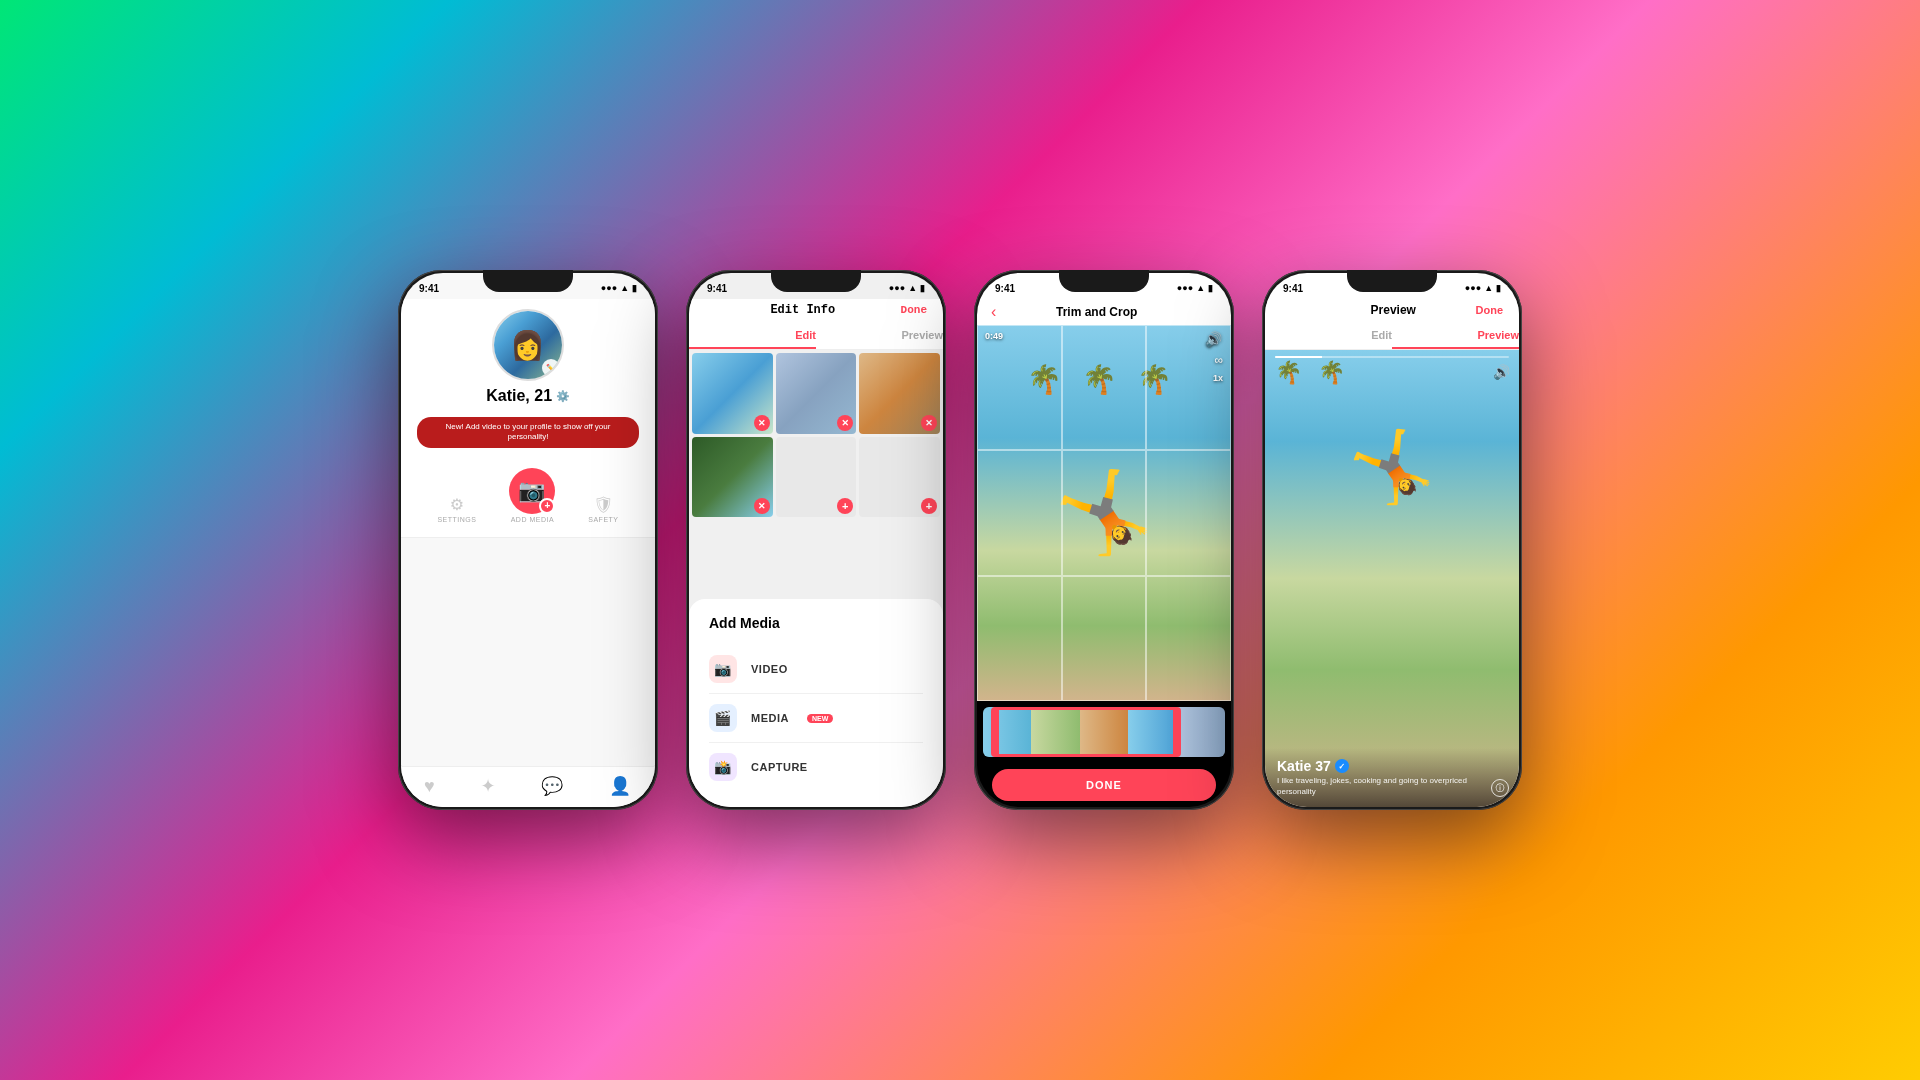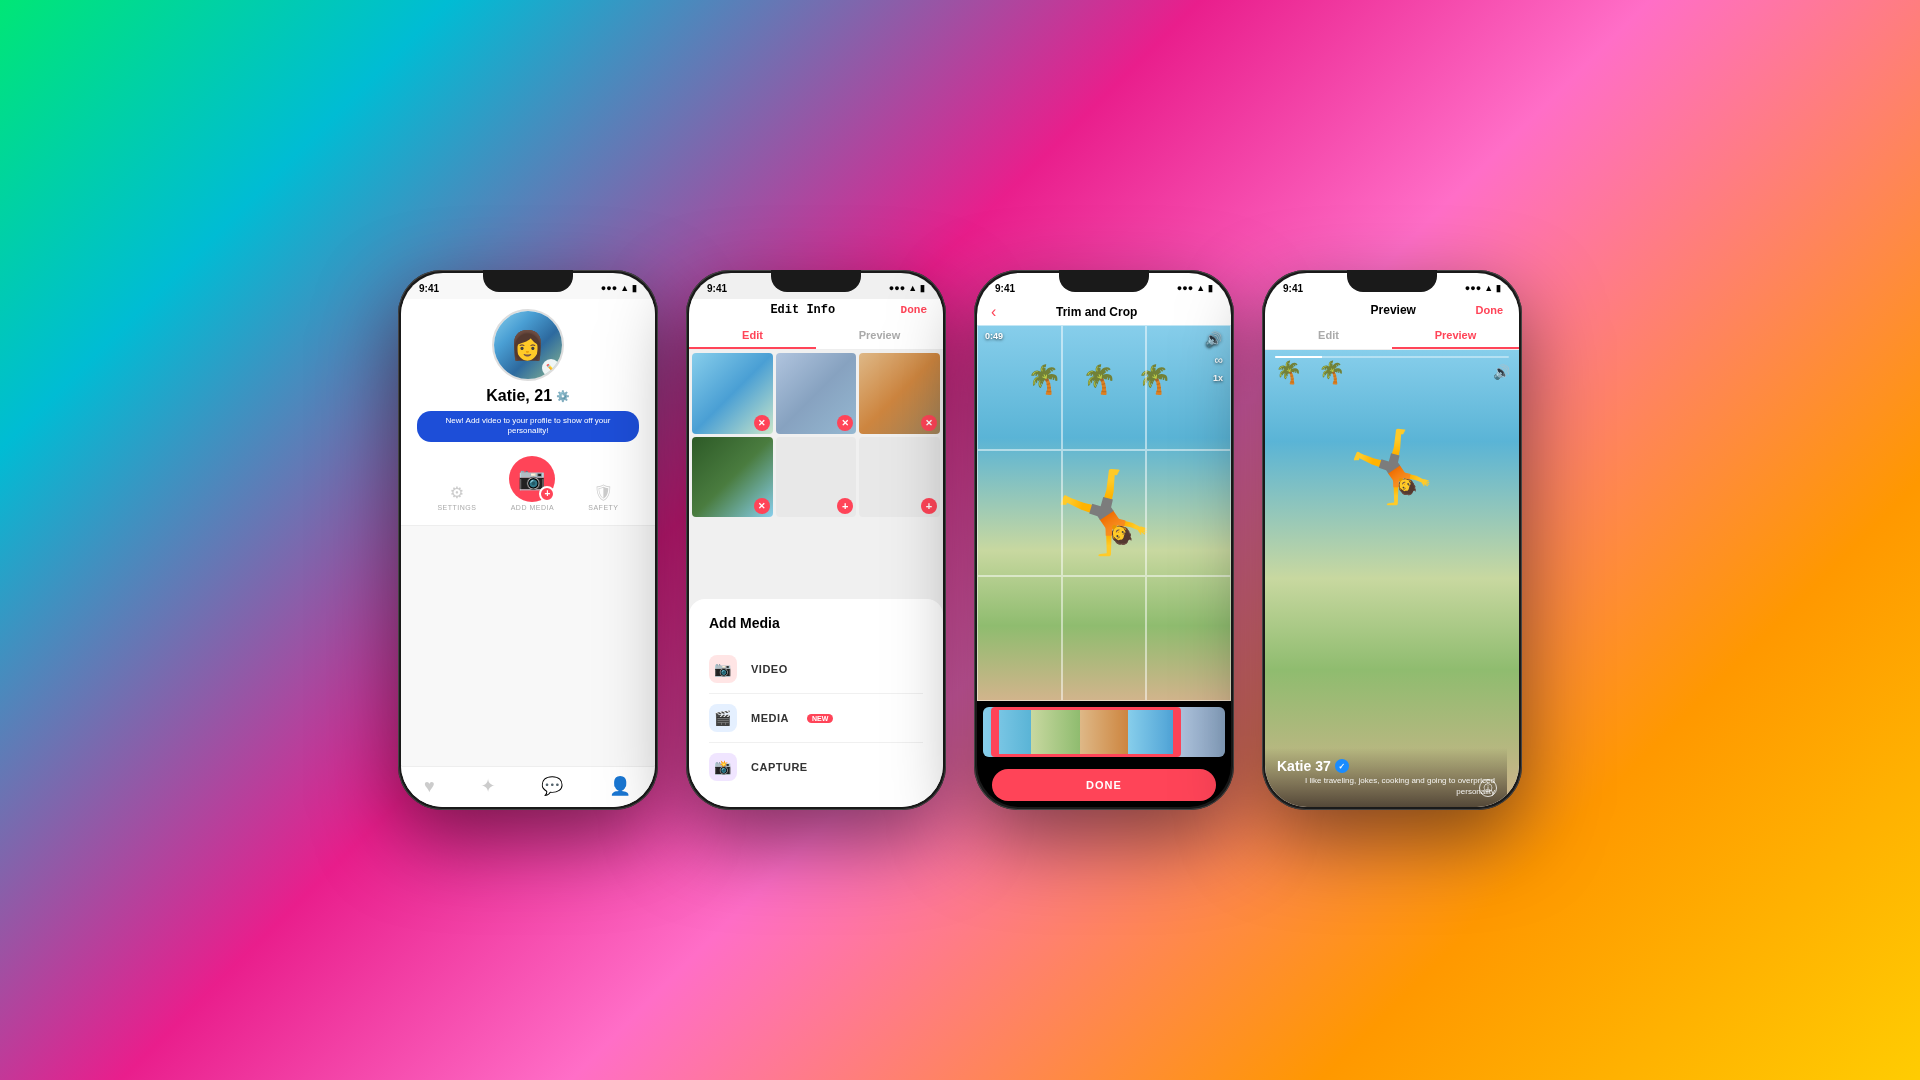--- a/index.html
+++ b/index.html
@@ -121,26 +121,26 @@
       font-weight: 700;
       margin-top: 6px;
       display: flex;
       align-items: center;
       gap: 4px;
     }
 
     .verified-icon { font-size: 11px; color: #888; }
 
     .tooltip-bubble {
-      background: #1d4ed8;
+      background: #b91c1c;
       color: white;
       font-size: 8px;
       padding: 5px 8px;
       border-radius: 14px;
-      margin: 6px 16px;
+      margin: 12px 16px;
       text-align: center;
       line-height: 1.3;
     }
 
     .quick-actions {
       display: flex;
       justify-content: space-around;
       width: 100%;
       padding: 8px 20px;
       align-items: flex-end;
@@ -258,21 +258,21 @@
     .nav-header-done { font-size: 11px; color: #ff4458; font-weight: 600; }
 
     .tabs-row {
       display: flex;
       background: #fff;
       border-bottom: 1px solid #eee;
     }
 
     .tab {
       flex: 1;
-      text-align: center;
+      text-align: right;
       padding: 6px 0;
       font-size: 11px;
       font-weight: 600;
     }
 
     .tab.active { color: #ff4458; border-bottom: 2px solid #ff4458; }
     .tab.inactive { color: #aaa; }
 
     .photos-grid {
       display: grid;
@@ -616,24 +616,23 @@
       top: 14px;
       right: 8px;
       color: white;
       font-size: 14px;
     }
 
     .profile-overlay {
       position: absolute;
       bottom: 0;
       left: 0;
-      right: 12px;
+      right: 0;
       padding: 10px 12px;
       background: linear-gradient(transparent, rgba(0,0,0,0.6));
-      text-align: right;
     }
 
     .profile-overlay-name {
       color: white;
       font-size: 14px;
       font-weight: 700;
       display: flex;
       align-items: center;
       gap: 4px;
     }

